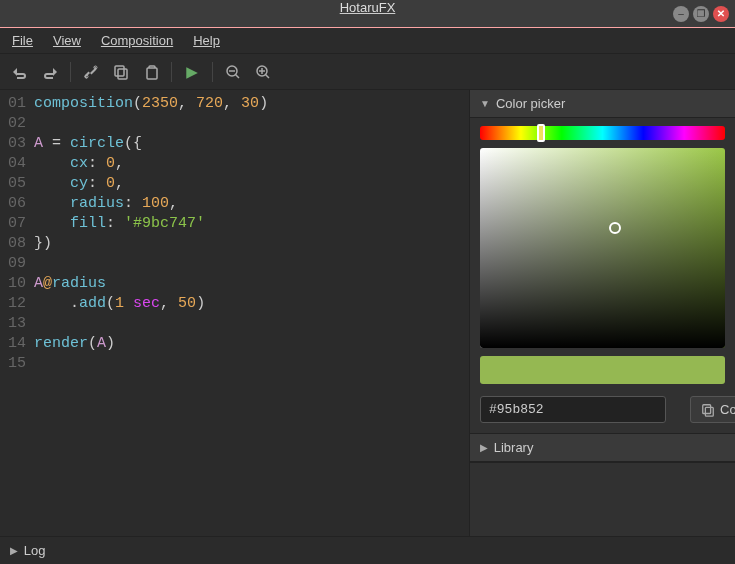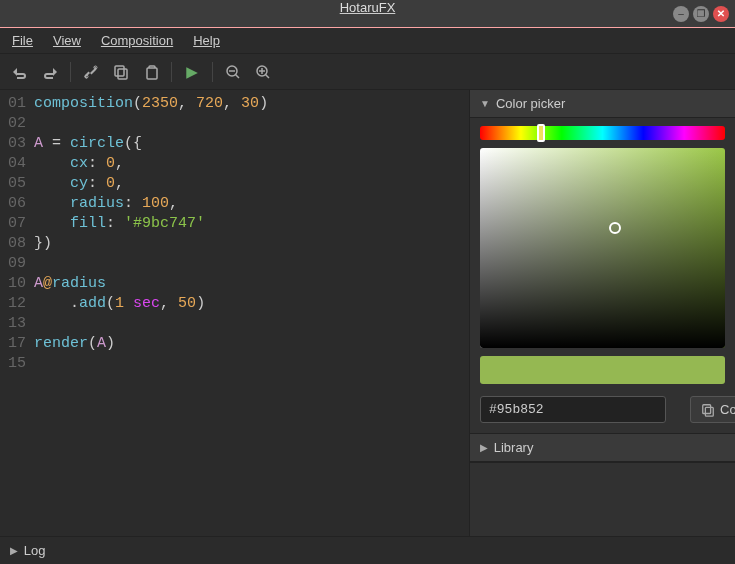--- a/index.html
+++ b/index.html
@@ -399,21 +399,21 @@
       <span class="code"><span class="kw">A</span><span style="color:#e8a958">@</span><span class="prop">radius</span></span>
     </div>
     <div class="line">
       <span class="line-num">12</span>
       <span class="code">    .<span class="method">add</span>(<span class="num">1</span> <span style="color:#d946ef">sec</span>, <span class="num">50</span>)</span>
     </div>
     <div class="line">
       <span class="line-num">13</span><span class="code"></span>
     </div>
     <div class="line">
-      <span class="line-num">17</span>
+      <span class="line-num">14</span>
       <span class="code"><span class="fn">render</span>(<span class="kw">A</span>)</span>
     </div>
     <div class="line">
       <span class="line-num">15</span><span class="code"></span>
     </div>
   </div>
 
   <div id="right-panel">
 
     <div id="color-picker-section">

